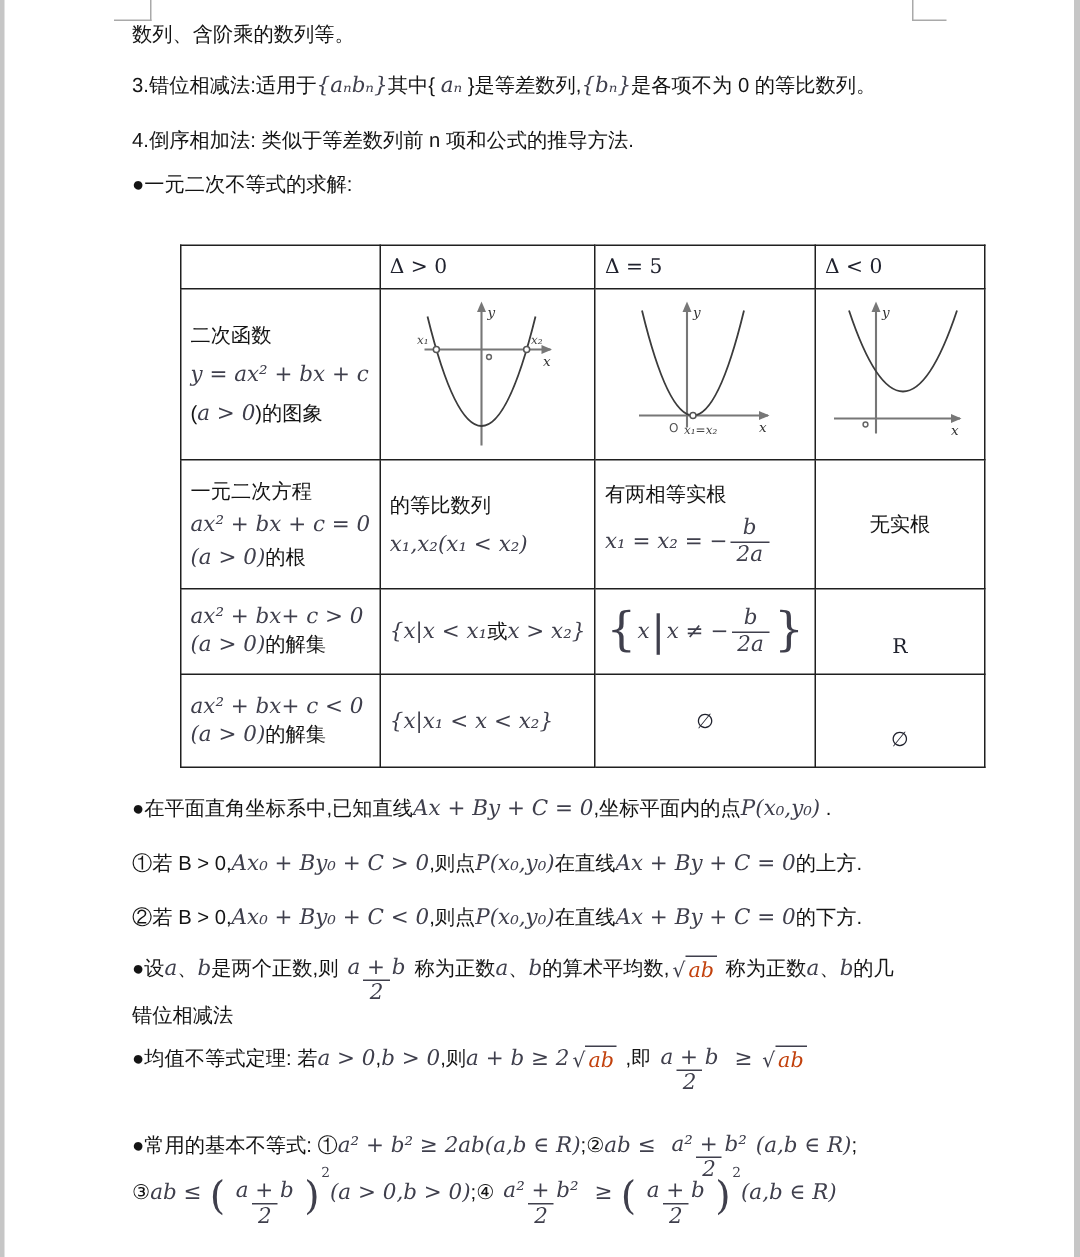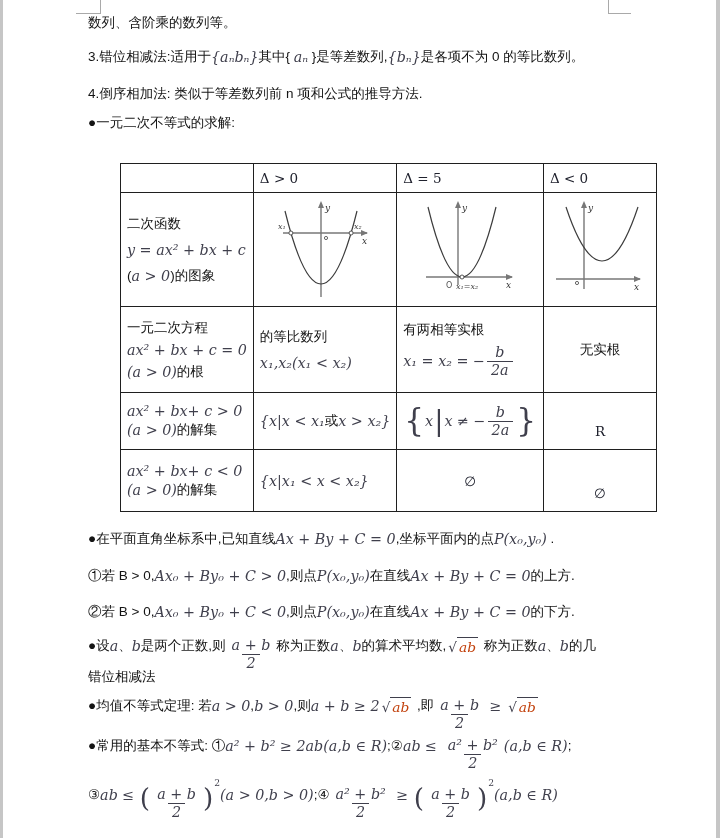--- a/index.html
+++ b/index.html
@@ -177,15 +177,15 @@
       </tr>
     </tbody>
   </table>
 
   <div class="para" style="top:530px"><span class="t">●在平面直角坐标系中,已知直线</span><span class="m">Ax + By + C = 0</span><span class="t">,坐标平面内的点</span><span class="m">P(x₀,y₀)</span><span class="t"> .</span></div>
   <div class="para" style="top:567px"><span class="t">①若 B &gt; 0,</span><span class="m">Ax₀ + By₀ + C &gt; 0</span><span class="t">,则点</span><span class="m">P(x₀,y₀)</span><span class="t">在直线</span><span class="m">Ax + By + C = 0</span><span class="t">的上方.</span></div>
   <div class="para" style="top:603px"><span class="t">②若 B &gt; 0,</span><span class="m">Ax₀ + By₀ + C &lt; 0</span><span class="t">,则点</span><span class="m">P(x₀,y₀)</span><span class="t">在直线</span><span class="m">Ax + By + C = 0</span><span class="t">的下方.</span></div>
   <div class="para" style="top:637px"><span class="t">●设</span><span class="m">a</span><span class="t">、</span><span class="m">b</span><span class="t">是两个正数,则</span><span class="frac"><span class="num"><span class="m">a + b</span></span><span class="den"><span class="m">2</span></span></span><span class="t">称为正数</span><span class="m">a</span><span class="t">、</span><span class="m">b</span><span class="t">的算术平均数,</span><span class="sqrt"><span class="rs">√</span><span class="rad">ab</span></span><span class="t"> 称为正数</span><span class="m">a</span><span class="t">、</span><span class="m">b</span><span class="t">的几</span></div>
   <div class="para" style="top:668px"><span class="t">错位相减法</span></div>
   <div class="para" style="top:697px"><span class="t">●均值不等式定理: 若</span><span class="m">a &gt; 0</span><span class="t">,</span><span class="m">b &gt; 0</span><span class="t">,则</span><span class="m">a + b ≥ 2</span><span class="sqrt"><span class="rs">√</span><span class="rad">ab</span></span><span class="t"> ,即</span><span class="frac"><span class="num"><span class="m">a + b</span></span><span class="den"><span class="m">2</span></span></span><span class="m"> ≥ </span><span class="sqrt"><span class="rs">√</span><span class="rad">ab</span></span></div>
-  <div class="para" style="top:737px"><span class="t">●常用的基本不等式: ①</span><span class="m">a² + b² ≥ 2ab</span><span class="m">(a,b ∈ R)</span><span class="t">;②</span><span class="m">ab ≤ </span><span class="frac"><span class="num"><span class="m">a² + b²</span></span><span class="den"><span class="m">2</span></span></span><span class="m">(a,b ∈ R)</span><span class="t">;</span></div>
+  <div class="para" style="top:755px"><span class="t">●常用的基本不等式: ①</span><span class="m">a² + b² ≥ 2ab</span><span class="m">(a,b ∈ R)</span><span class="t">;②</span><span class="m">ab ≤ </span><span class="frac"><span class="num"><span class="m">a² + b²</span></span><span class="den"><span class="m">2</span></span></span><span class="m">(a,b ∈ R)</span><span class="t">;</span></div>
   <div class="para" style="top:786px"><span class="t">③</span><span class="m">ab ≤ </span><span class="bigd paren">(</span><span class="frac"><span class="num"><span class="m">a + b</span></span><span class="den"><span class="m">2</span></span></span><span class="bigd paren">)</span><span class="bsup">2</span><span class="m">(a &gt; 0,b &gt; 0)</span><span class="t">;④</span><span class="frac"><span class="num"><span class="m">a² + b²</span></span><span class="den"><span class="m">2</span></span></span><span class="m"> ≥ </span><span class="bigd paren">(</span><span class="frac"><span class="num"><span class="m">a + b</span></span><span class="den"><span class="m">2</span></span></span><span class="bigd paren">)</span><span class="bsup">2</span><span class="m">(a,b ∈ R)</span></div>
 </div>
 
 </body></html>

